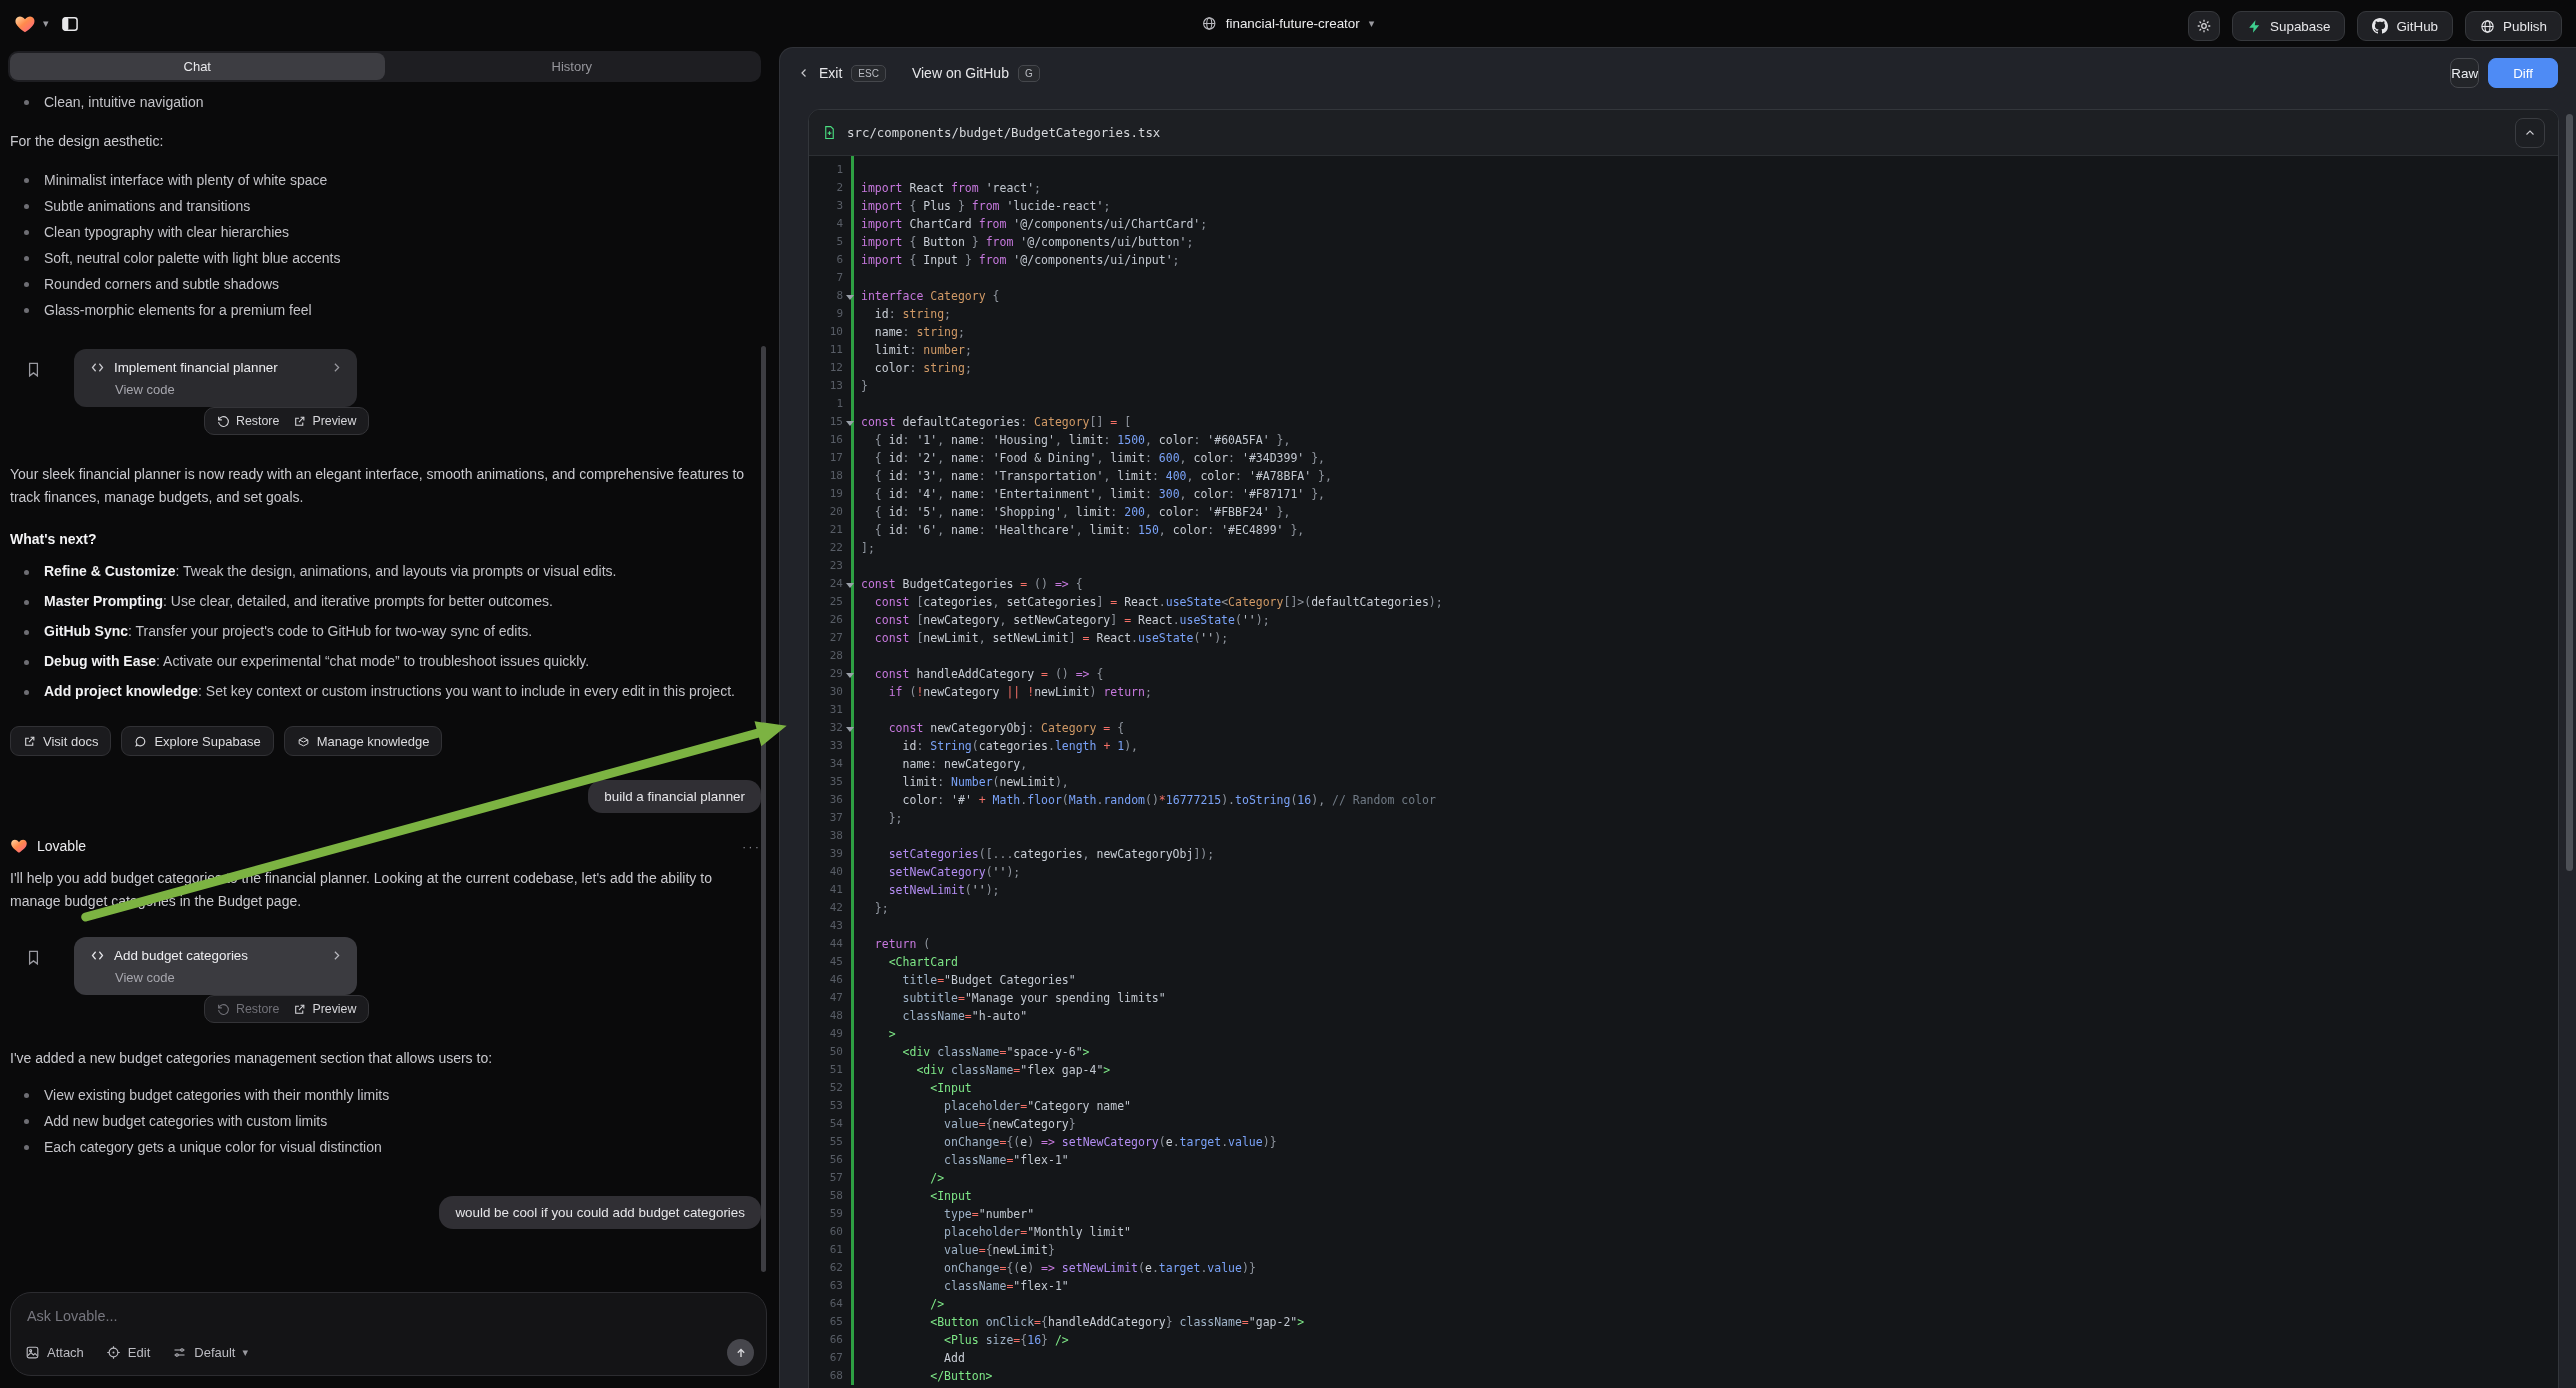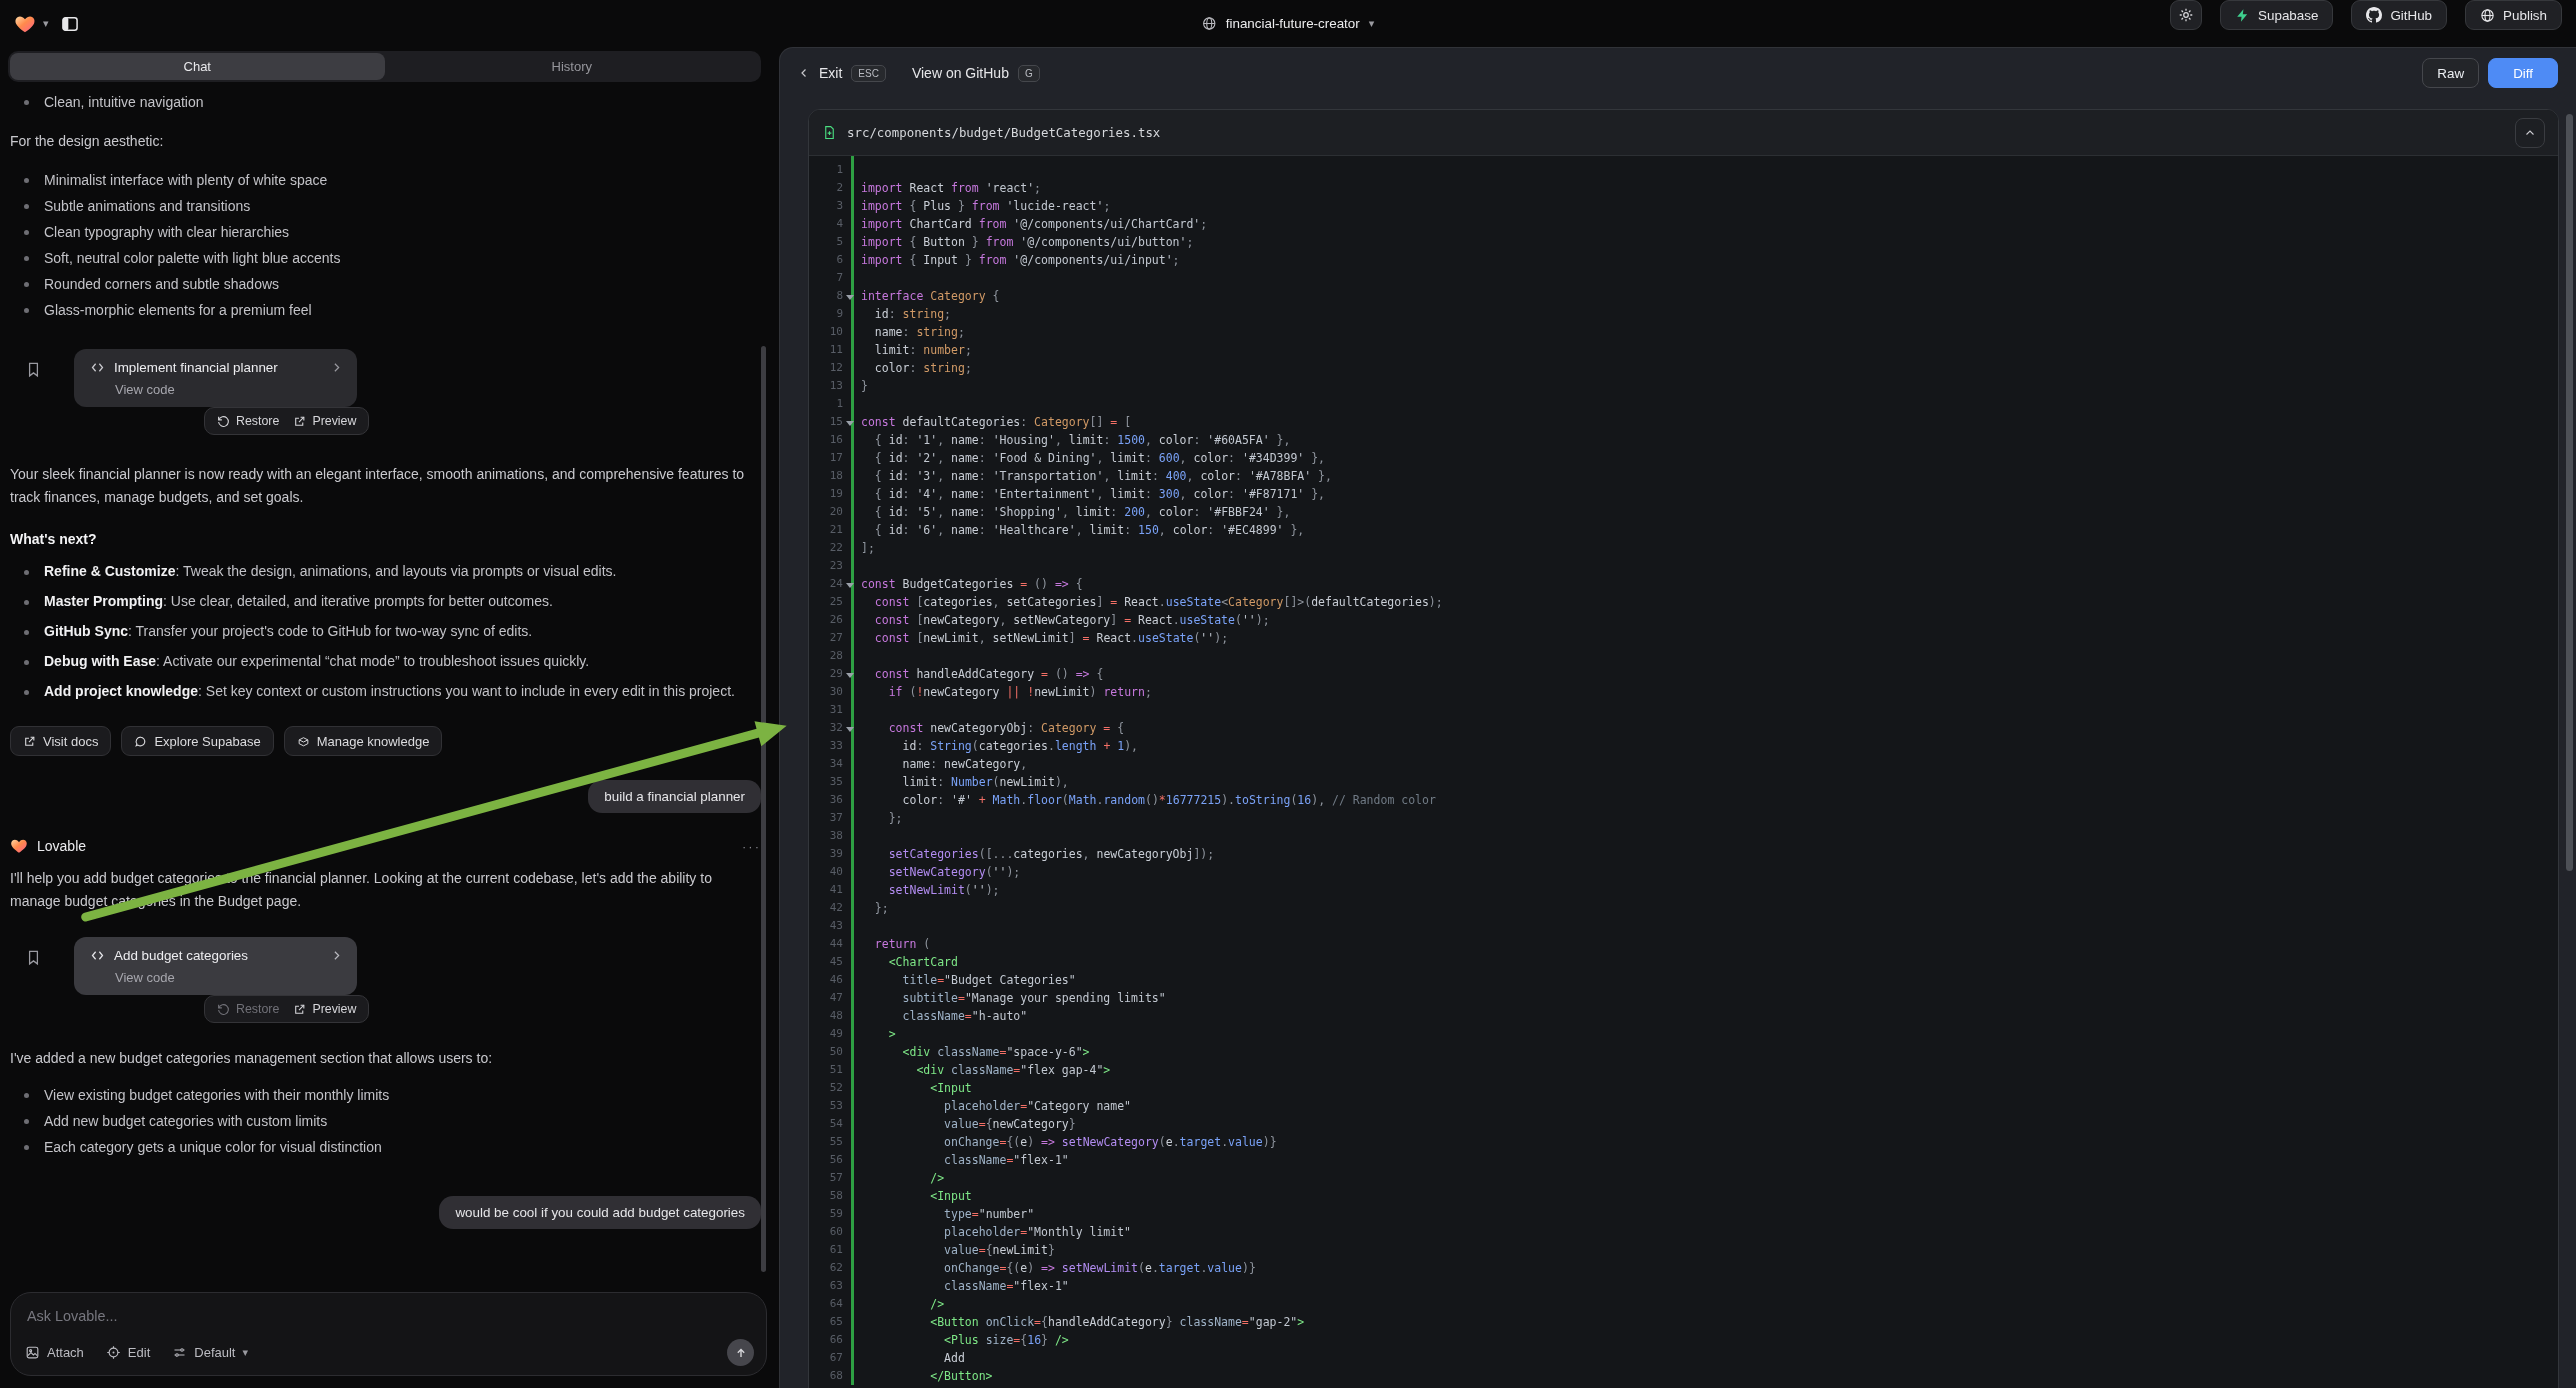--- a/index.html
+++ b/index.html
@@ -3,21 +3,21 @@
 <meta charset="utf-8">
 <style>
   * { margin:0; padding:0; box-sizing:border-box; }
   html,body { width:2576px; height:1388px; background:#0a0a0b; overflow:hidden;
     font-family:"Liberation Sans", sans-serif; color:#c7c7cc; position:relative; }
 
   
   .topbar { position:absolute; top:0; left:0; right:0; height:47px; z-index:5; }
   .tb-left { position:absolute; left:14px; top:0; height:47px; display:flex; align-items:center; gap:7px; }
   .tb-center { position:absolute; left:50%; top:0; transform:translateX(-50%); height:47px; display:flex; align-items:center; gap:9px; }
-  .tb-right { position:absolute; right:14px; top:0; height:52px; display:flex; gap:18px; }
+  .tb-right { position:absolute; right:14px; top:0; height:52px; display:flex; align-items:center; gap:12px; }
   .title-text { font-size:13.4px; color:#ececee; }
   .chev { color:#9a9aa0; font-size:11px; }
   .icon-btn { width:32px; height:30px; display:flex; align-items:center; justify-content:center;
     background:#202125; border:1px solid #36383c; border-radius:9px; }
   .tb-btn { display:flex; align-items:center; gap:8px; height:30px; padding:0 14px;
     background:#202125; border:1px solid #36383c; border-radius:9px; color:#e7e7ea; font-size:13.4px; }
   .toggle-btn { width:28px; height:26px; display:flex; align-items:center; justify-content:center;
     background:transparent; border:none; border-radius:7px; }
 
   
@@ -87,21 +87,21 @@
   
   .panel { position:absolute; left:779px; top:47px; right:0; bottom:0; background:#212329;
     border-top-left-radius:14px; border-top:1px solid rgba(255,255,255,.07);
     border-left:1px solid rgba(255,255,255,.07); z-index:3; }
   .panel-hdr { position:absolute; top:0; left:0; right:0; height:50px; display:flex; align-items:center; padding:0 18px; }
   .exit-group { display:flex; align-items:center; gap:9px; font-size:14px; color:#e6e6e9; }
   .kbd { font-size:10px; padding:2px 6px; border:1px solid #45474c; border-radius:5px;
     background:#27292d; color:#b9bbc1; }
   .vog { margin-left:26px; display:flex; align-items:center; gap:9px; font-size:14px; color:#e6e6e9; }
   .hdr-right { margin-left:auto; display:flex; gap:9px; }
-  .raw-btn { height:30px; padding:0 14px; display:flex; align-items:center; background:#232529;
+  .raw-btn { height:30px; padding:0 0; display:flex; align-items:center; background:#232529;
     border:1px solid #45474c; border-radius:8px; color:#eceff3; font-size:13.4px; }
   .diff-btn { height:30px; padding:0 24px; display:flex; align-items:center; background:#4e8bf5;
     border:1px solid #4e8bf5; border-radius:8px; color:#ffffff; font-size:13.4px; }
 
   .file-card { position:absolute; left:28px; right:17px; top:61px; bottom:-12px;
     border:1px solid #33363b; border-radius:12px; overflow:hidden; background:#141619; }
   .file-hdr { height:46px; background:#1d1f23; border-bottom:1px solid #2c2f33;
     display:flex; align-items:center; padding:0 13px; gap:10px; }
   .file-path { font-family:"DejaVu Sans Mono", monospace; font-size:12.4px; color:#d6d8dc; }
   .collapse-btn { margin-left:auto; width:30px; height:30px; border:1px solid #3a3c41; border-radius:8px;

